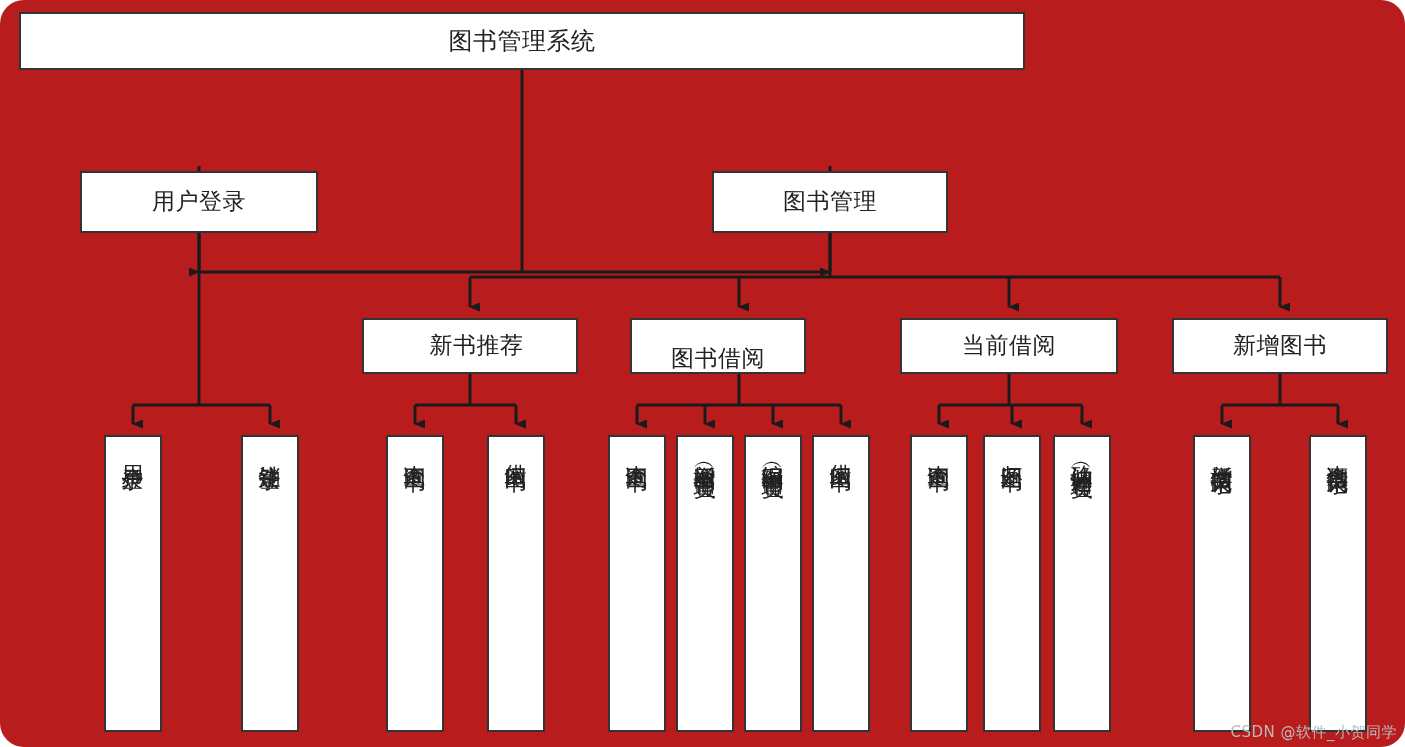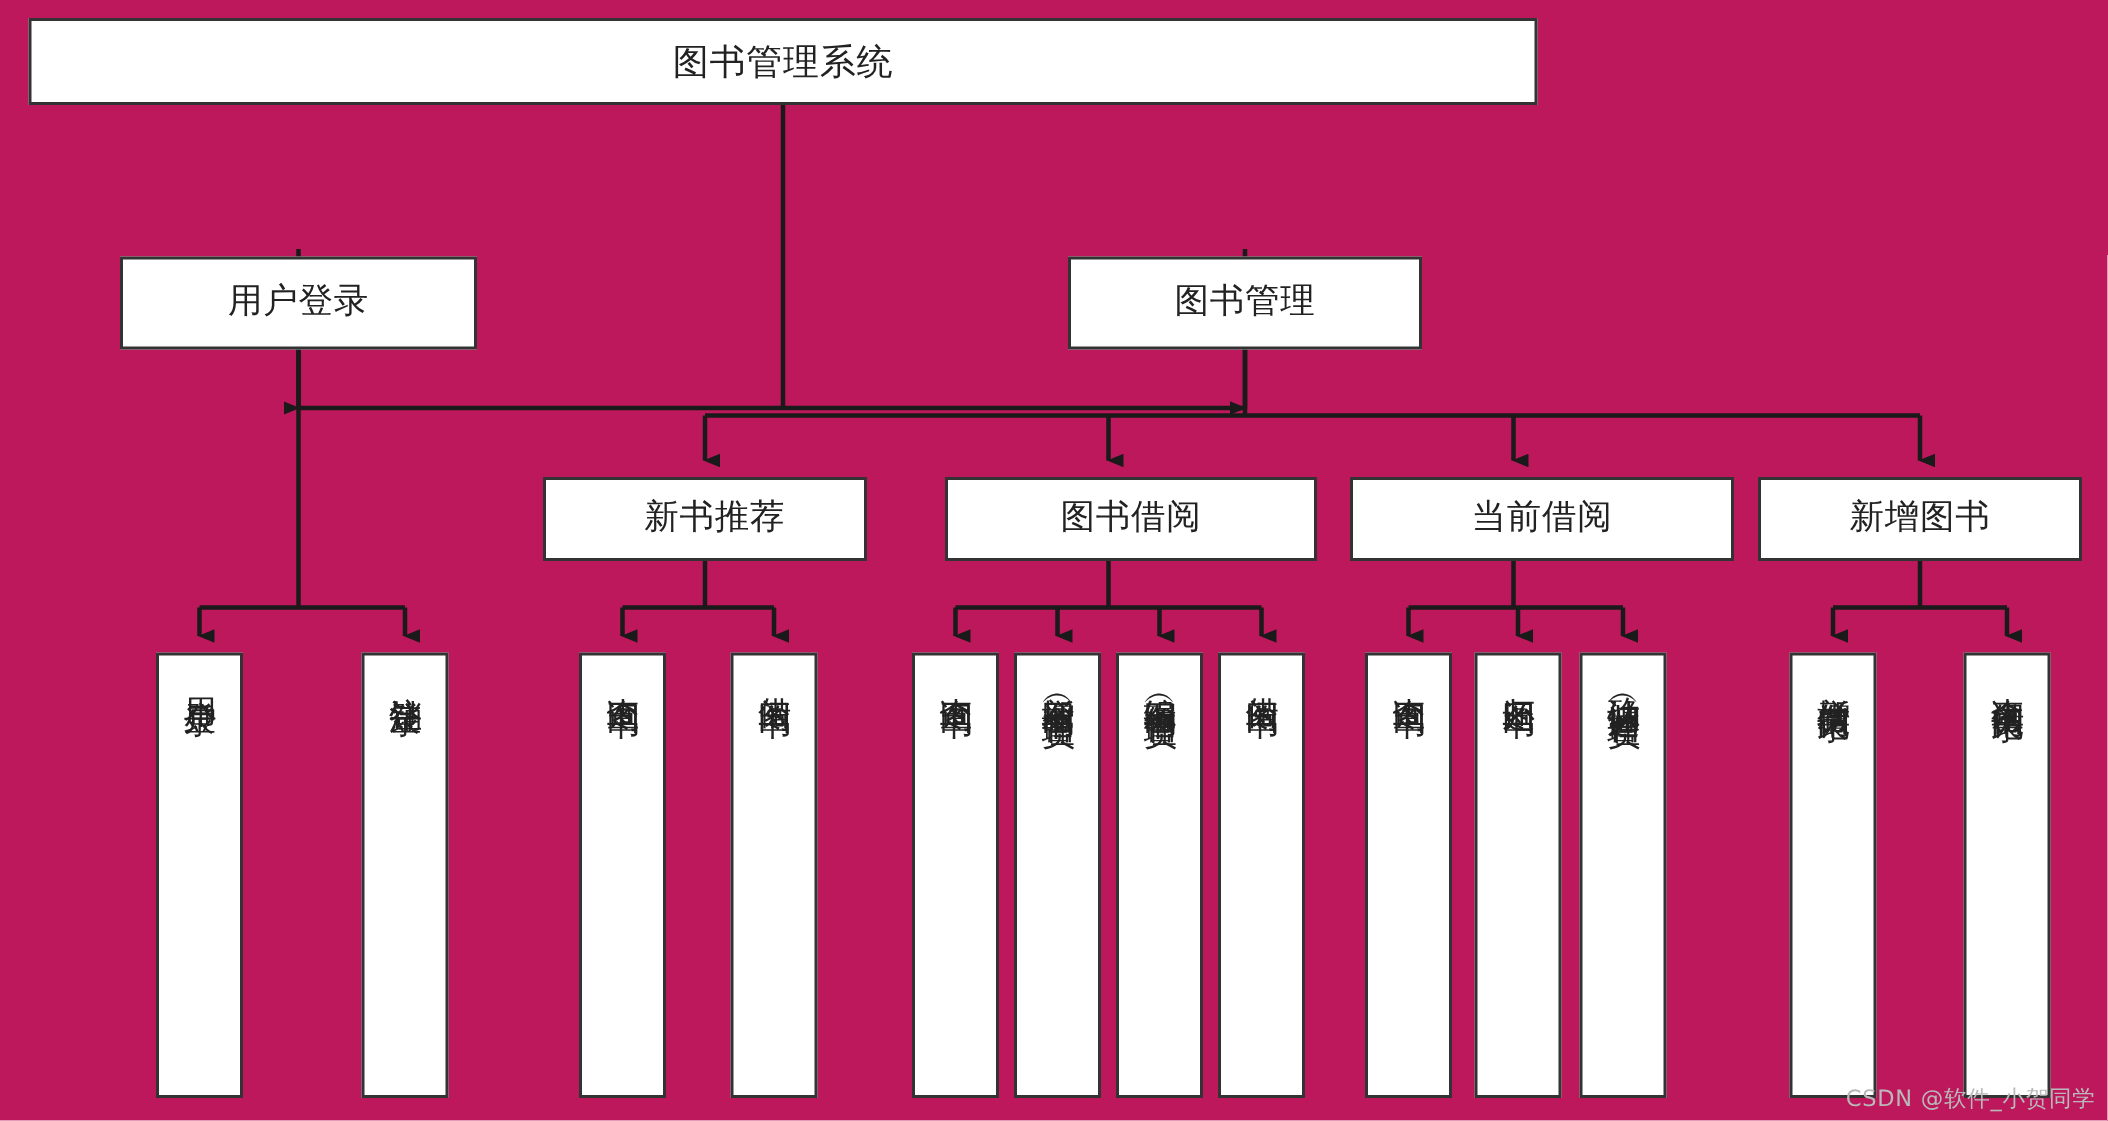--- a/index.html
+++ b/index.html
@@ -8,22 +8,23 @@
     padding: 0;
     background: #ffffff;
   }
   body {
     font-family: "DejaVu Sans", "Liberation Sans", sans-serif;
   }
   #diagram-root {
     position: relative;
     width: 1405px;
     height: 747px;
-    background: #be185d;
+    background: #b91c1c;
     overflow: hidden;
+    border-radius: 24px;
   }
   #edge-layer {
     position: absolute;
     left: 0;
     top: 0;
     width: 1405px;
     height: 747px;
     pointer-events: none;
   }
   .node {
@@ -141,24 +142,24 @@
   <div class="node horiz" style="left:80px; top:171px; width:238px; height:62px;">
     <span class="node-label">用户登录</span>
   </div>
   <div class="node horiz" style="left:712px; top:171px; width:236px; height:62px;justify-content:center;">
     <span class="node-label">图书管理</span>
   </div>
 
   <div class="node horiz" style="left:362px; top:318px; width:216px; height:56px;padding-left:13px;">
     <span class="node-label">新书推荐</span>
   </div>
-  <div class="node horiz" style="left:630px; top:318px; width:248px; height:56px;">
+  <div class="node horiz" style="left:630px; top:318px; width:176px; height:56px;align-items:flex-end;">
     <span class="node-label">图书借阅</span>
   </div>
-  <div class="node horiz" style="left:900px; top:318px; width:256px; height:56px;">
+  <div class="node horiz" style="left:900px; top:318px; width:218px; height:56px;">
     <span class="node-label">当前借阅</span>
   </div>
   <div class="node horiz" style="left:1172px; top:318px; width:216px; height:56px;">
     <span class="node-label">新增图书</span>
   </div>
 
   <div class="node vert" style="left:104px; top:435px; width:58px; height:297px;">
     <span class="node-label">用户登录</span>
   </div>
   <div class="node vert" style="left:241px; top:435px; width:58px; height:297px;">

